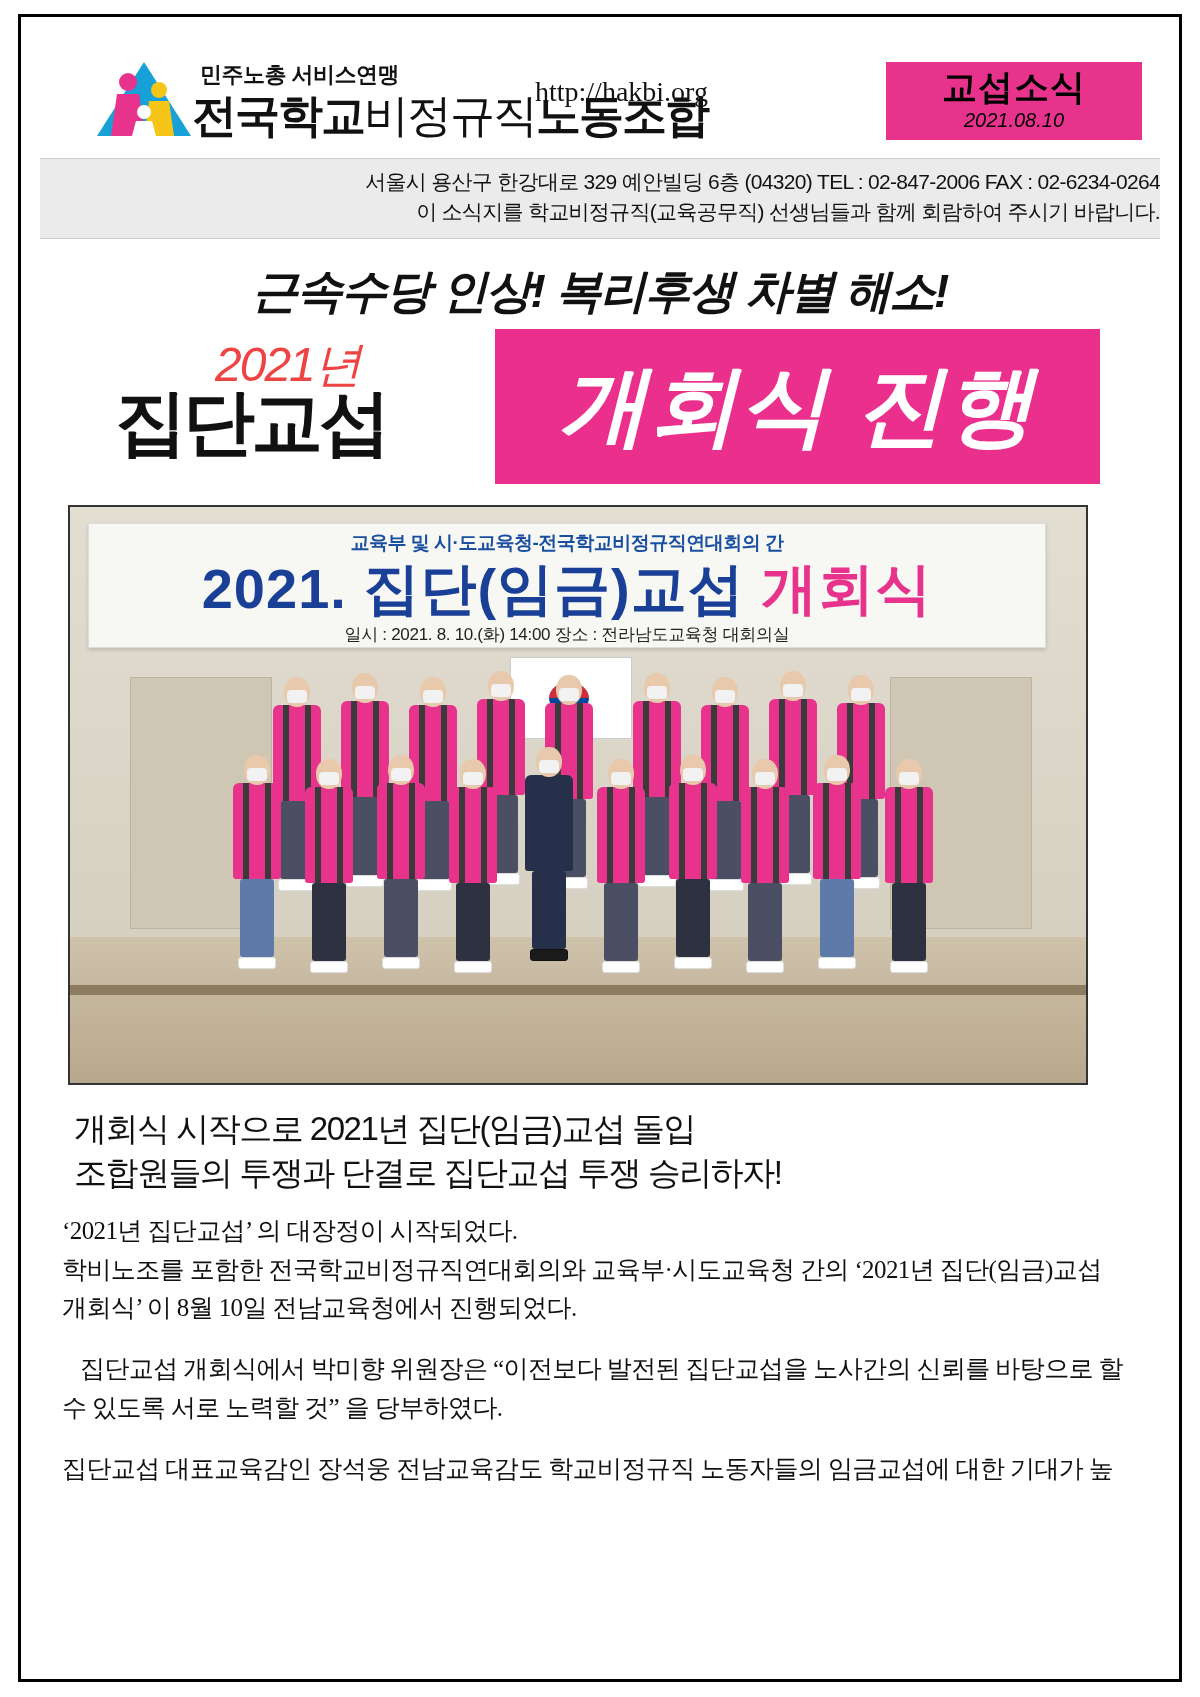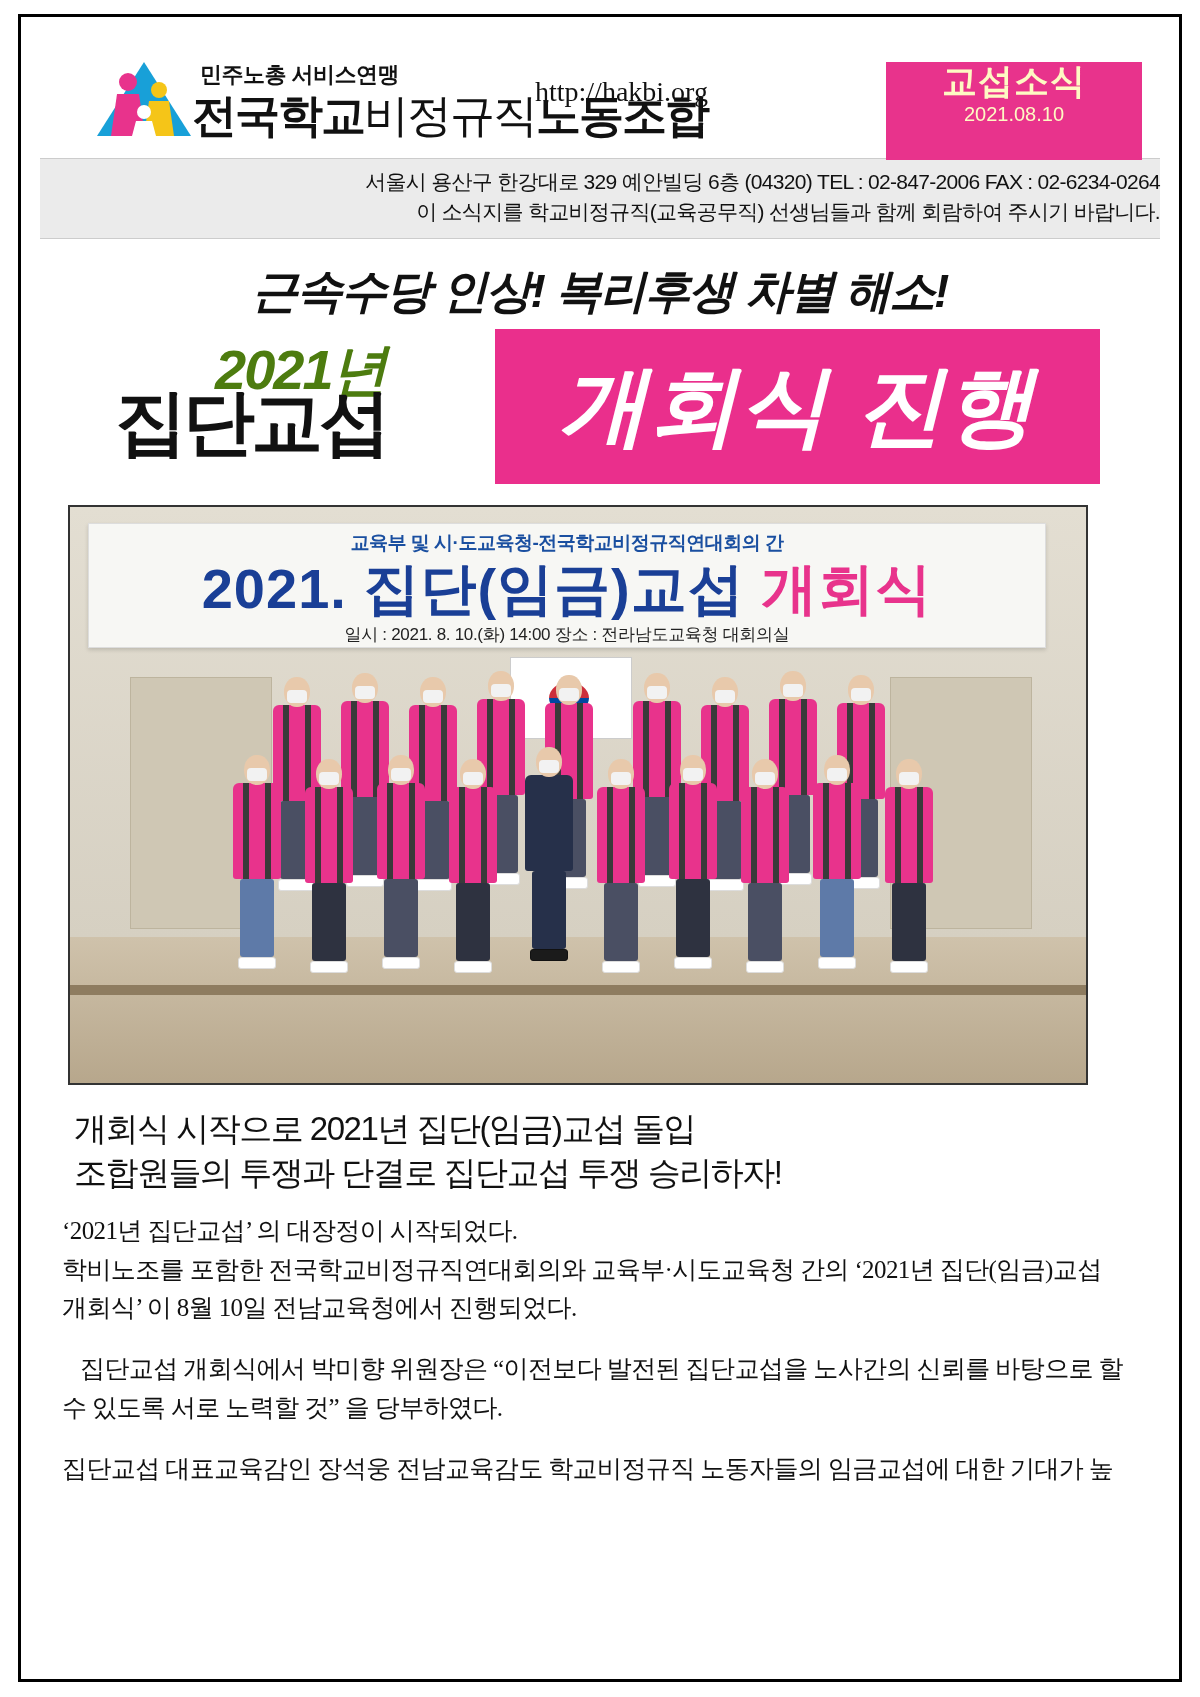--- a/index.html
+++ b/index.html
@@ -78,36 +78,37 @@
     top: 42px;
     font-size: 28px;
     color: #111;
     font-family: Liberation Serif, serif;
   }
   .news-badge {
     position: absolute;
     right: 18px;
     top: 28px;
     width: 256px;
-    height: 98px;
+    height: 78px;
     background: #e8338c;
-    color: #fef9c3;
+    color: #000000;
     text-align: center;
     box-sizing: border-box;
-    padding-top: 1px;
+    padding-top: 7px;
   }
   .news-badge .title {
     font-size: 35px;
     font-weight: bold;
     letter-spacing: 1px;
     line-height: 1.05;
   }
   .news-badge .date {
     font-size: 20px;
     margin-top: 3px;
+    font-style: italic;
   }
 
   
   .addr-band {
     margin-top: 4px;
     background: #ebebeb;
     border-top: 1px solid #cccccc;
     border-bottom: 1px solid #cccccc;
     padding: 8px 0 10px 0;
     text-align: center;
@@ -134,25 +135,25 @@
   
   .titleblock {
     position: relative;
     height: 170px;
     margin-top: 6px;
   }
   .year {
     position: absolute;
     left: 175px;
     top: 4px;
-    font-size: 56px;
-    font-weight: bold;
+    font-size: 48px;
+    font-weight: normal;
     font-style: italic;
     letter-spacing: -2px;
-    color: #4d7c0f;
+    color: #ef4444;
   }
   .bigword {
     position: absolute;
     left: 75px;
     top: 46px;
     font-size: 72px;
     font-weight: bold;
     letter-spacing: -4px;
     color: #111;
   }

